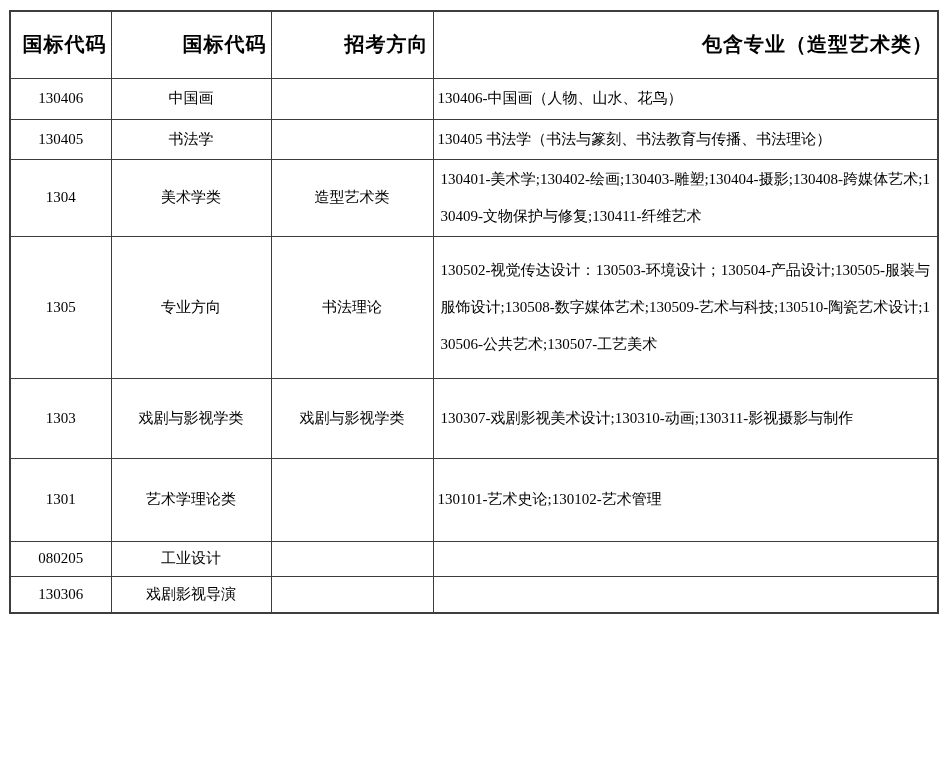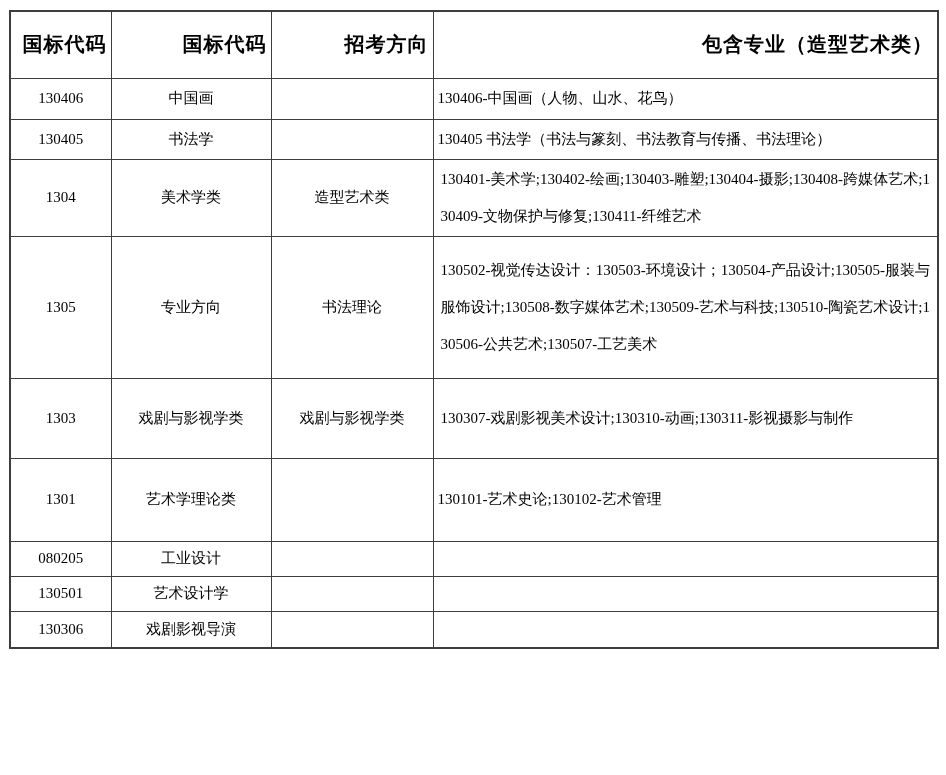--- a/index.html
+++ b/index.html
@@ -114,26 +114,20 @@
         <td>艺术学理论类</td>
         <td></td>
         <td class="inc-center">130101-艺术史论;130102-艺术管理</td>
       </tr>
       <tr style="height:35px;">
         <td>080205</td>
         <td>工业设计</td>
         <td></td>
         <td class="inc-center"></td>
       </tr>
-      <tr style="height:35px;">
-        <td>130501</td>
-        <td>艺术设计学</td>
-        <td></td>
-        <td class="inc-center"></td>
-      </tr>
       <tr style="height:37px;">
         <td>130306</td>
         <td>戏剧影视导演</td>
         <td></td>
         <td class="inc-center"></td>
       </tr>
     </tbody>
   </table>
 </div>
 

